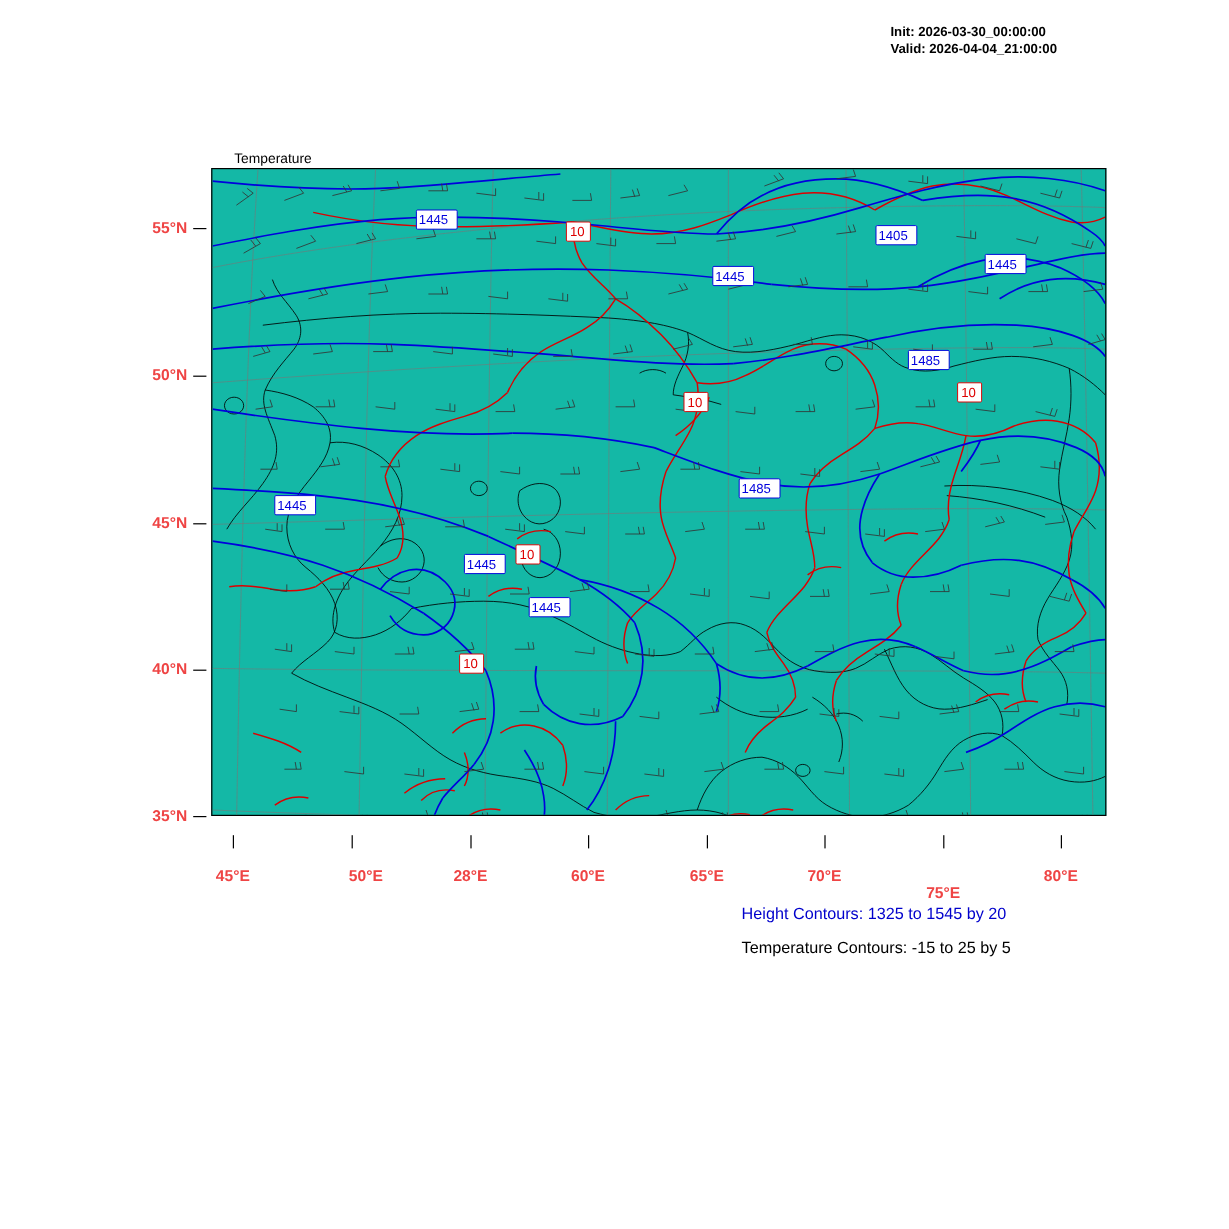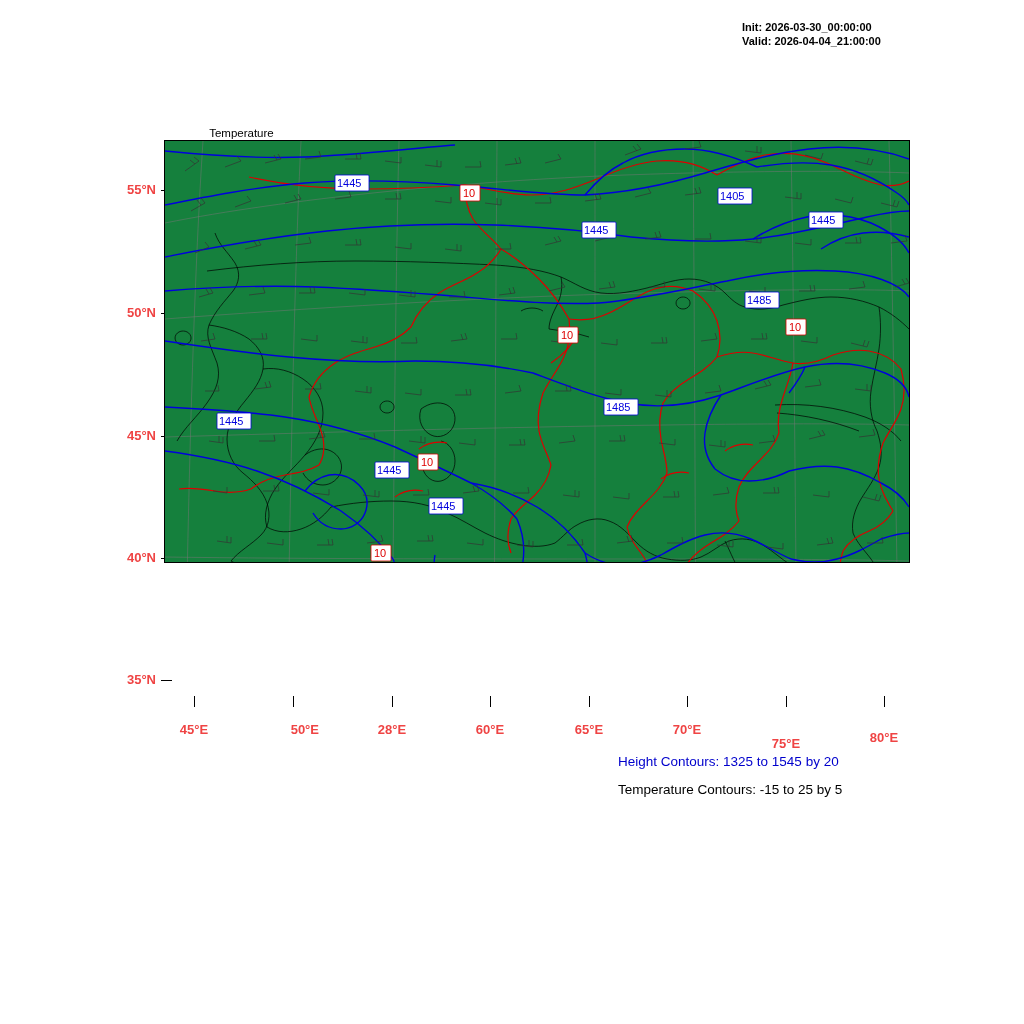--- a/index.html
+++ b/index.html
@@ -44,35 +44,35 @@
     position: absolute;
     left: 176px;
     top: 82px;
     font-size: 11.5px;
     color: #000;
     line-height: 14.5px;
     white-space: pre;
   }
   .fieldinfo div { display: block; }
   .fi-row { display: flex; }
-  .fi-var { width: 78px; display: inline-block; margin-left: 14px; }
+  .fi-var { width: 78px; display: inline-block; }
   .fi-unit { width: 42px; display: inline-block; }
   .fi-at { width: 34px; display: inline-block; }
   .fi-lev { display: inline-block; }
 
   .mapbox {
     position: absolute;
-    left: 164px;
+    left: 176px;
     top: 140px;
     width: 746px;
-    height: 423px;
+    height: 540px;
     border: 1.2px solid #000;
     box-sizing: border-box;
     overflow: hidden;
-    background: #15803d;
+    background: #14b8a6;
   }
   .axis-label {
     position: absolute;
     font-size: 13px;
     font-weight: bold;
     color: #ef4444;
     white-space: nowrap;
   }
   .ylab { text-align: right; }
   .tick {
@@ -157,21 +157,21 @@
   <div class="tick" style="left:786px; top:696px; width:1.2px; height:11px;"></div>
   <div class="tick" style="left:884px; top:696px; width:1.2px; height:11px;"></div>
 
   <div class="axis-label" style="left:168px; top:722px; width:52px; text-align:center;">45°E</div>
   <div class="axis-label" style="left:267px; top:722px; width:52px; text-align:right;">50°E</div>
   <div class="axis-label" style="left:366px; top:722px; width:52px; text-align:center;">28°E</div>
   <div class="axis-label" style="left:464px; top:722px; width:52px; text-align:center;">60°E</div>
   <div class="axis-label" style="left:563px; top:722px; width:52px; text-align:center;">65°E</div>
   <div class="axis-label" style="left:661px; top:722px; width:52px; text-align:center;">70°E</div>
   <div class="axis-label" style="left:760px; top:736px; width:52px; text-align:center;">75°E</div>
-  <div class="axis-label" style="left:858px; top:722px; width:52px; text-align:center;margin-top:8px;">80°E</div>
+  <div class="axis-label" style="left:858px; top:722px; width:52px; text-align:center;">80°E</div>
 
   <div class="legend height">Height Contours: 1325 to 1545 by 20</div>
   <div class="legend temp">Temperature Contours: -15 to 25 by 5</div>
 
   <div class="mapbox">
     <svg width="744" height="554" viewBox="0 0 744 554" xmlns="http://www.w3.org/2000/svg">
 
       <g>
         <path class="latlonline" d="M0,82 C120,58 300,40 460,34 C600,29 700,30 744,32"></path>
         <path class="latlonline" d="M0,178 C130,168 320,156 480,152 C620,148 700,148 744,150"></path>

